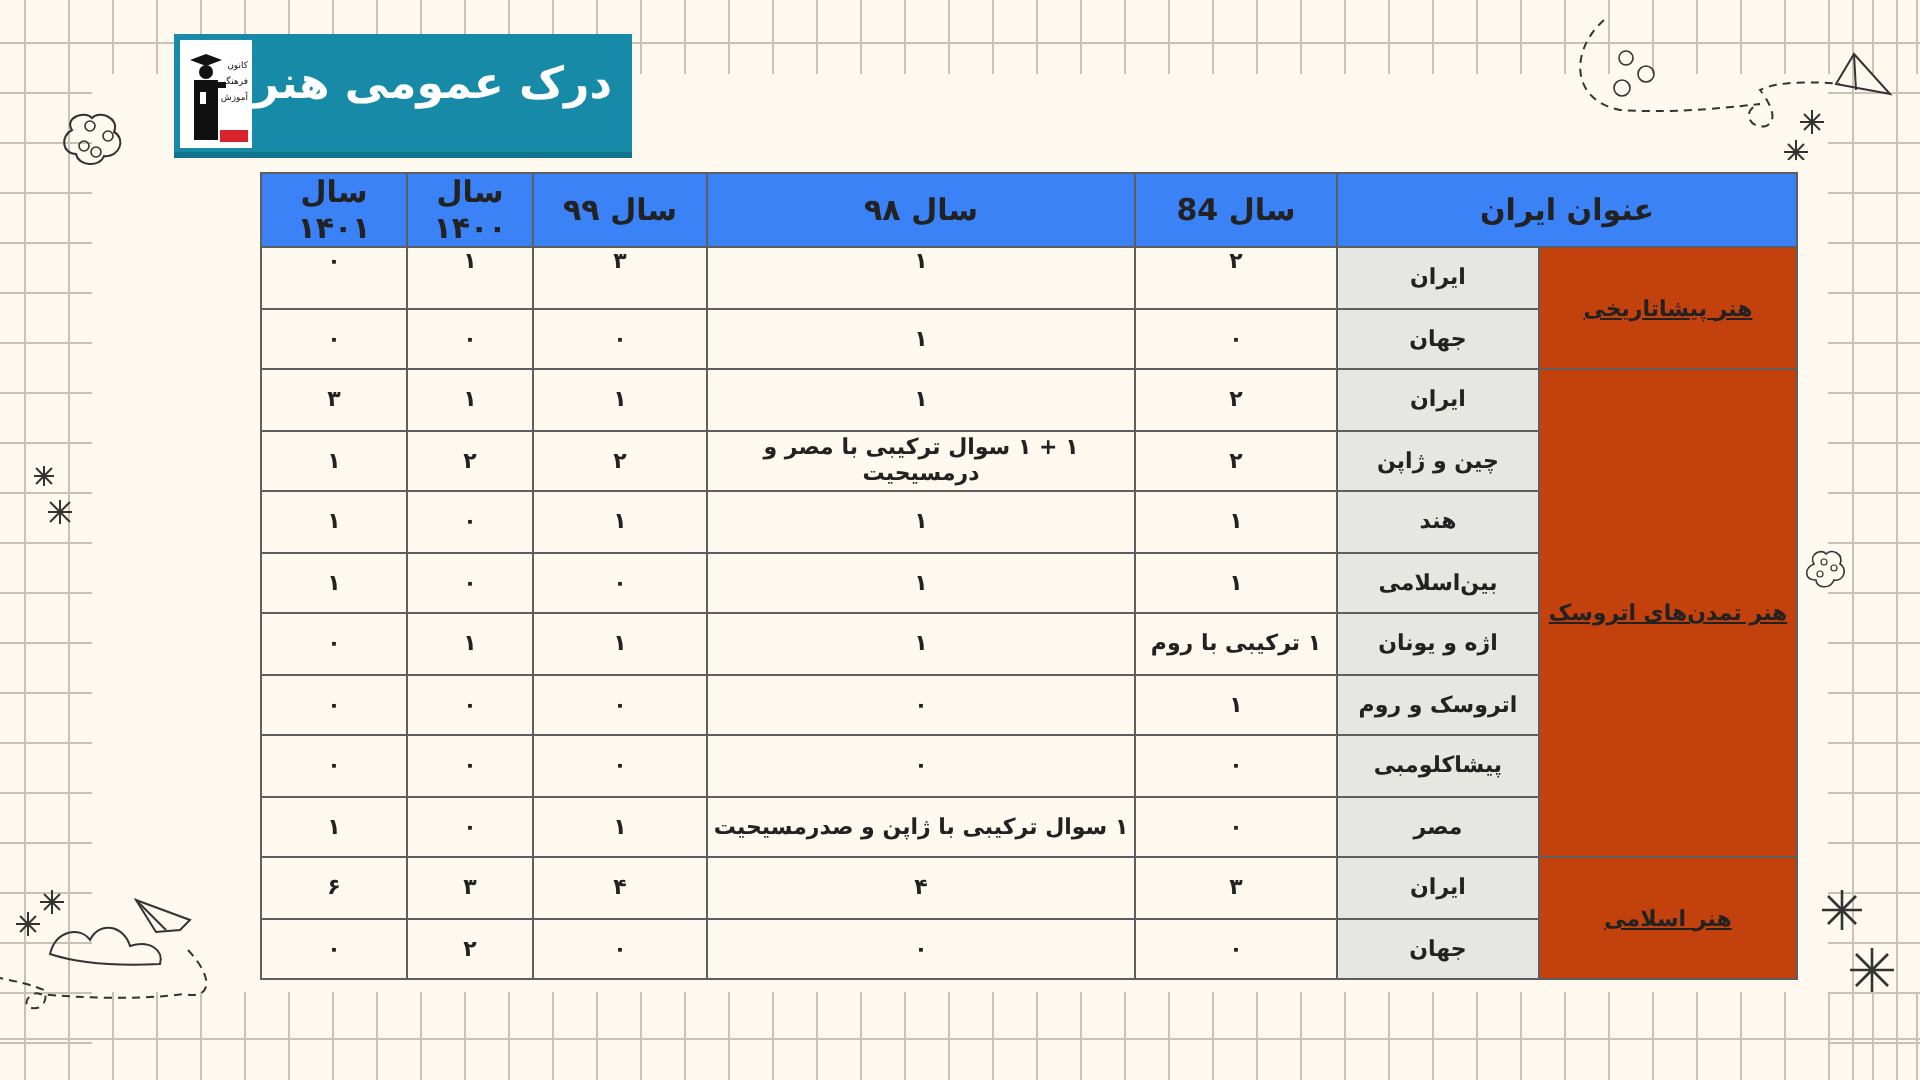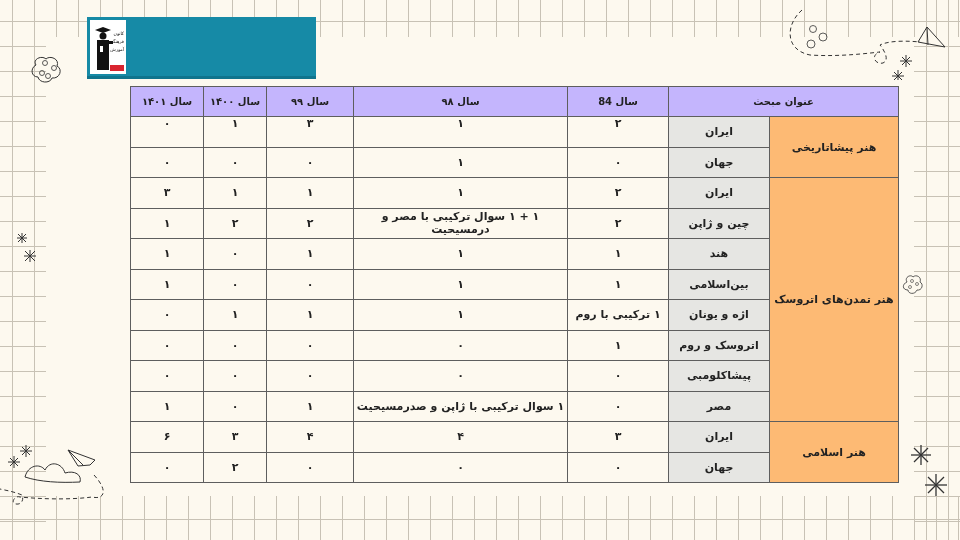--- a/index.html
+++ b/index.html
@@ -30,22 +30,22 @@
 
   table.data {
     position:absolute; left:130px; top:86px; width:758px;
     border-collapse:collapse; direction:rtl; table-layout:fixed;
     font-size:11px; color:#222;
   }
   table.data td, table.data th {
     border:1.5px solid #5e5e5e; text-align:center; padding:0; height:29.5px;
     font-weight:bold;
   }
-  table.data th { background:#c4b5fd; height:29px; font-size:10px; }
-  table.data td.cat { background:#fdba74; }
+  table.data th { background:#3b82f6; height:29px; font-size:15px; }
+  table.data td.cat { background:#c2410c;text-decoration:underline; }
   table.data td.sub { background:#e6e6e3;text-align:center; }
   table.data td.val { background:#fdf9ef; }
 
   .doodle { position:absolute; }
 </style>
 </head>
 <body>
 
 <div class="grid-band" style="left:0;top:0;width:960px;height:37px;" id="gtop">
     <div class="v" style="left: 12px; top: 0px; height: 37px;"></div>
@@ -201,35 +201,36 @@
       <rect x="14" y="15" width="6" height="3" fill="#111"></rect>
       <rect x="7" y="20" width="3" height="6" fill="#fff"></rect>
     </svg>
     <div class="logo-text">
       <div>کانون</div>
       <div>فرهنگی</div>
       <div>آموزش</div>
     </div>
     <div class="logo-red"></div>
   </div>
+  <div class="title-text">درک عمومی هنر</div>
 </div>
 
 <table class="data">
   <colgroup>
     <col style="width:129px">
     <col style="width:101px">
     <col style="width:101px">
     <col style="width:214px">
     <col style="width:87px">
     <col style="width:63px">
     <col style="width:73px">
   </colgroup>
   <thead>
     <tr>
-      <th colspan="2">عنوان مبحث</th>
+      <th colspan="2">عنوان ایران</th>
       <th>سال 84</th>
       <th>سال ۹۸</th>
       <th>سال ۹۹</th>
       <th>سال ۱۴۰۰</th>
       <th>سال ۱۴۰۱</th>
     </tr>
   </thead>
   <tbody>
 
     <tr>

